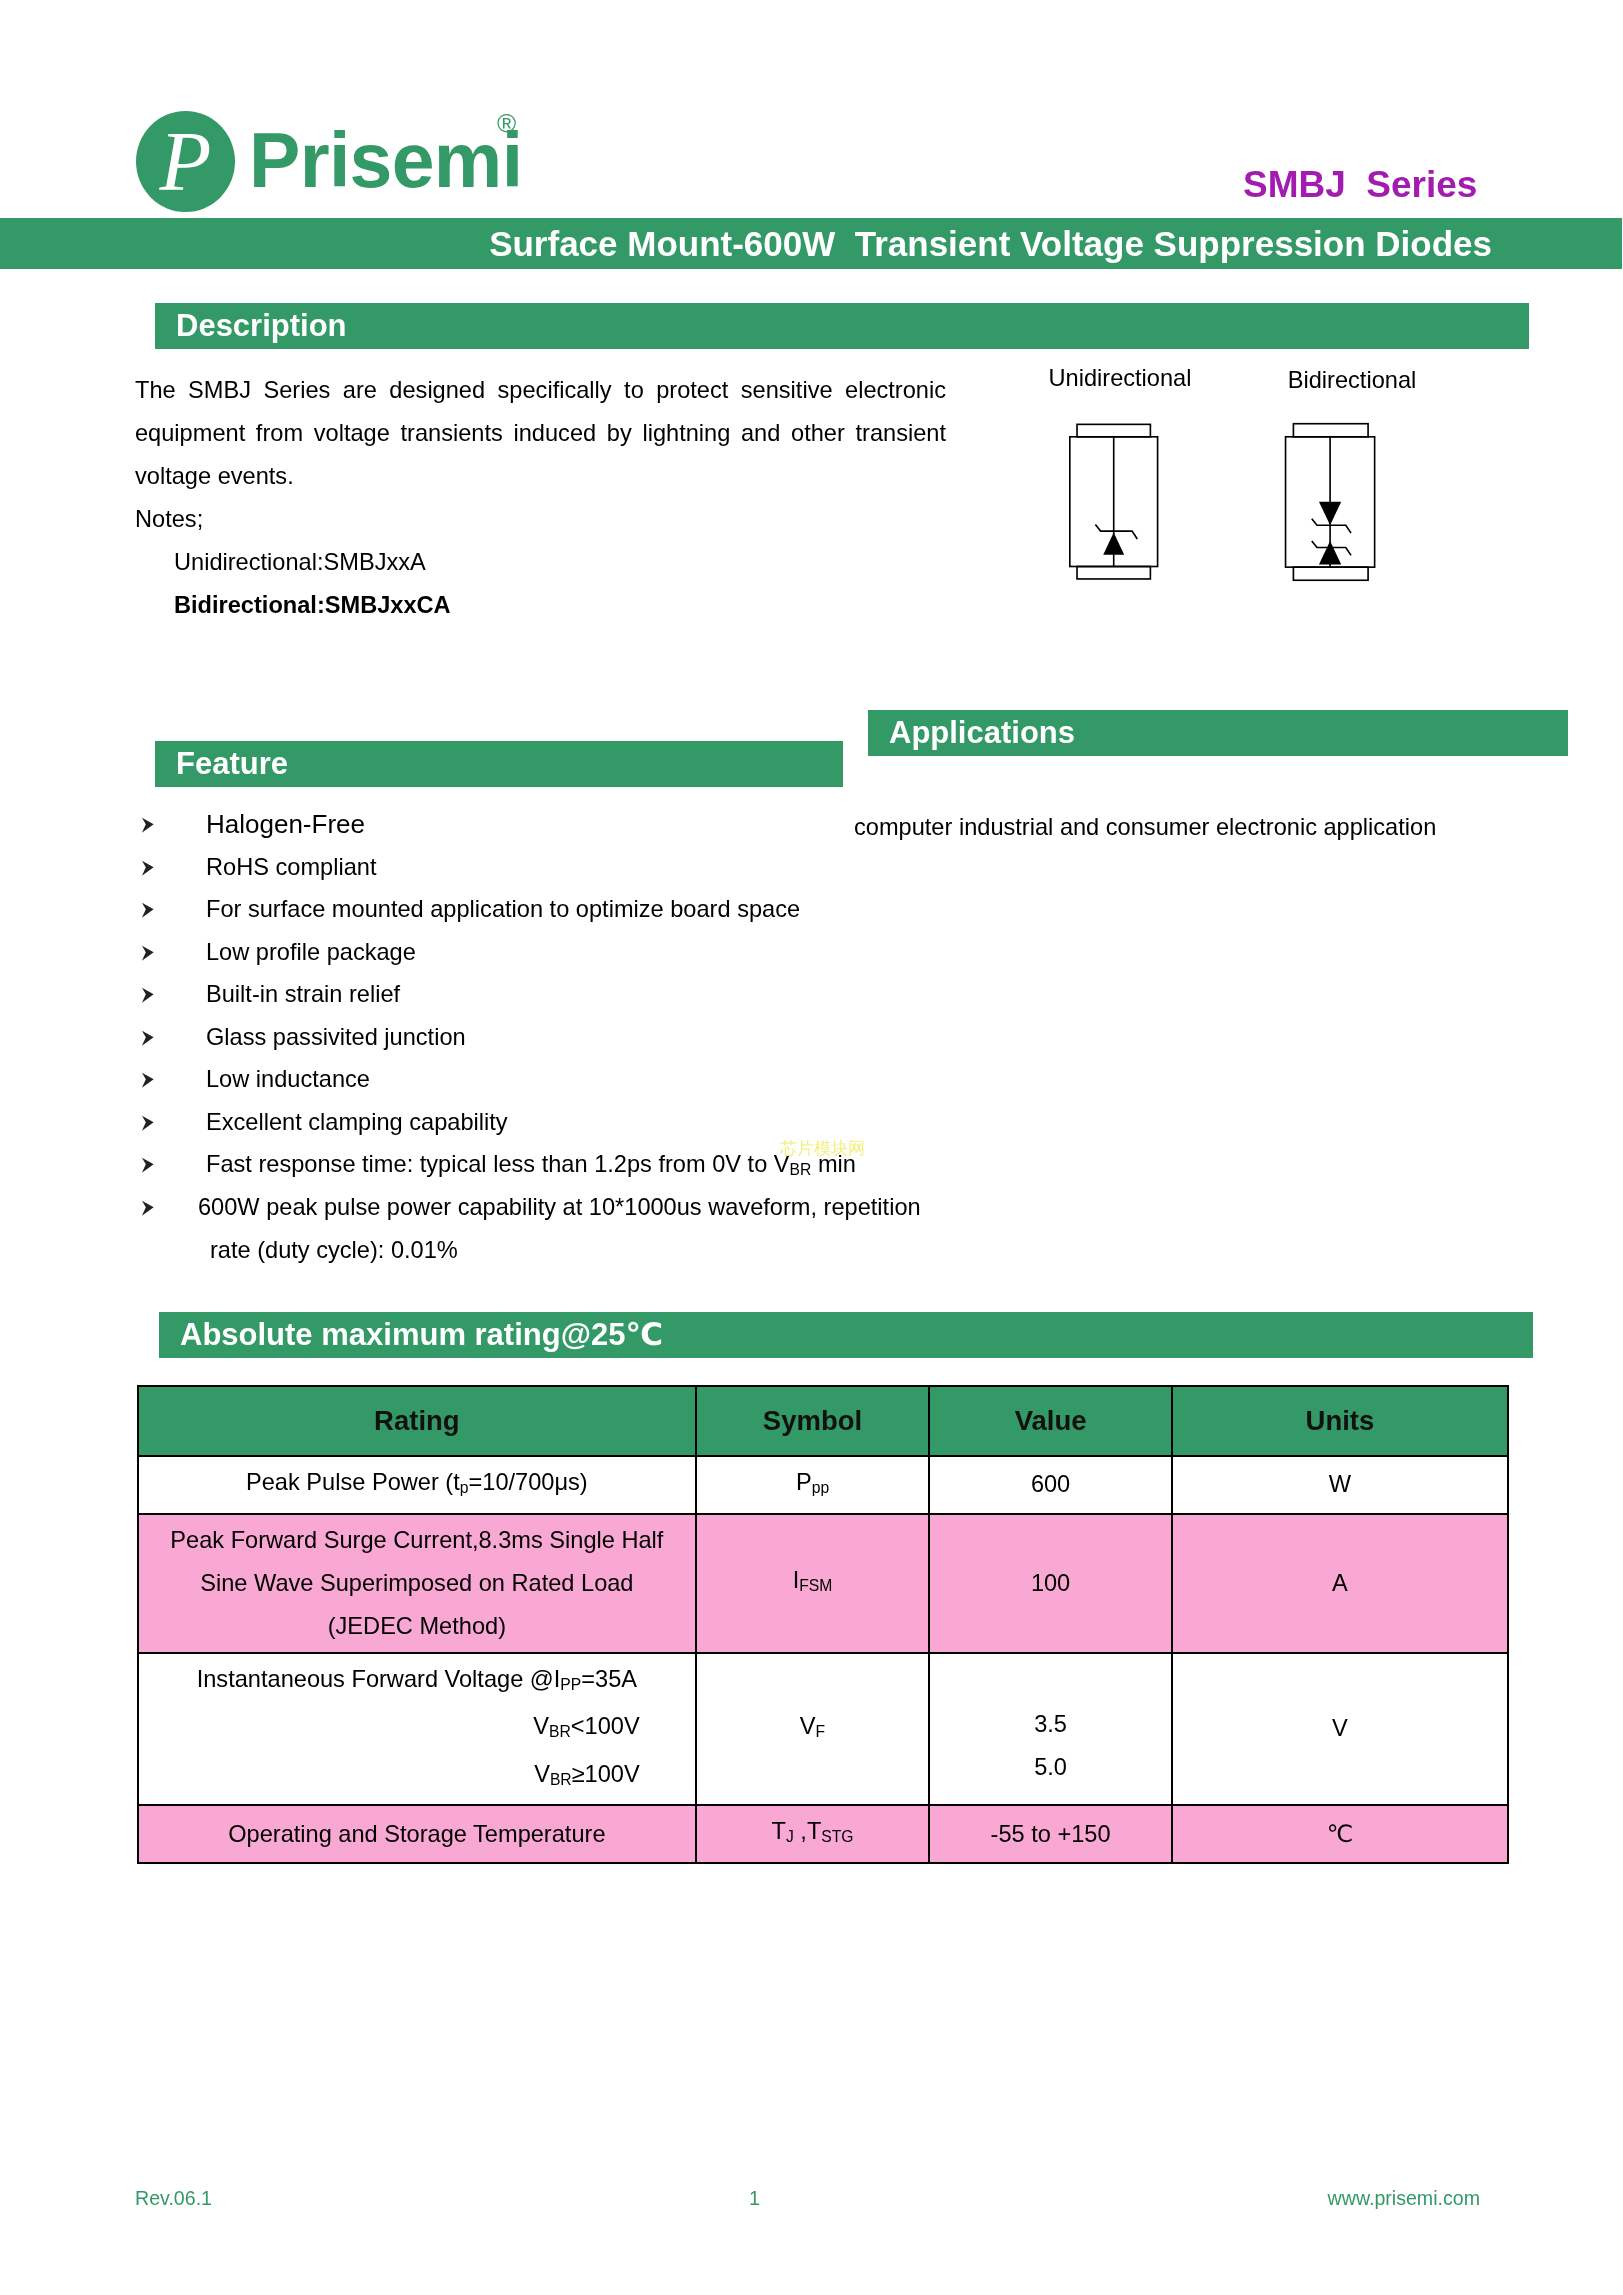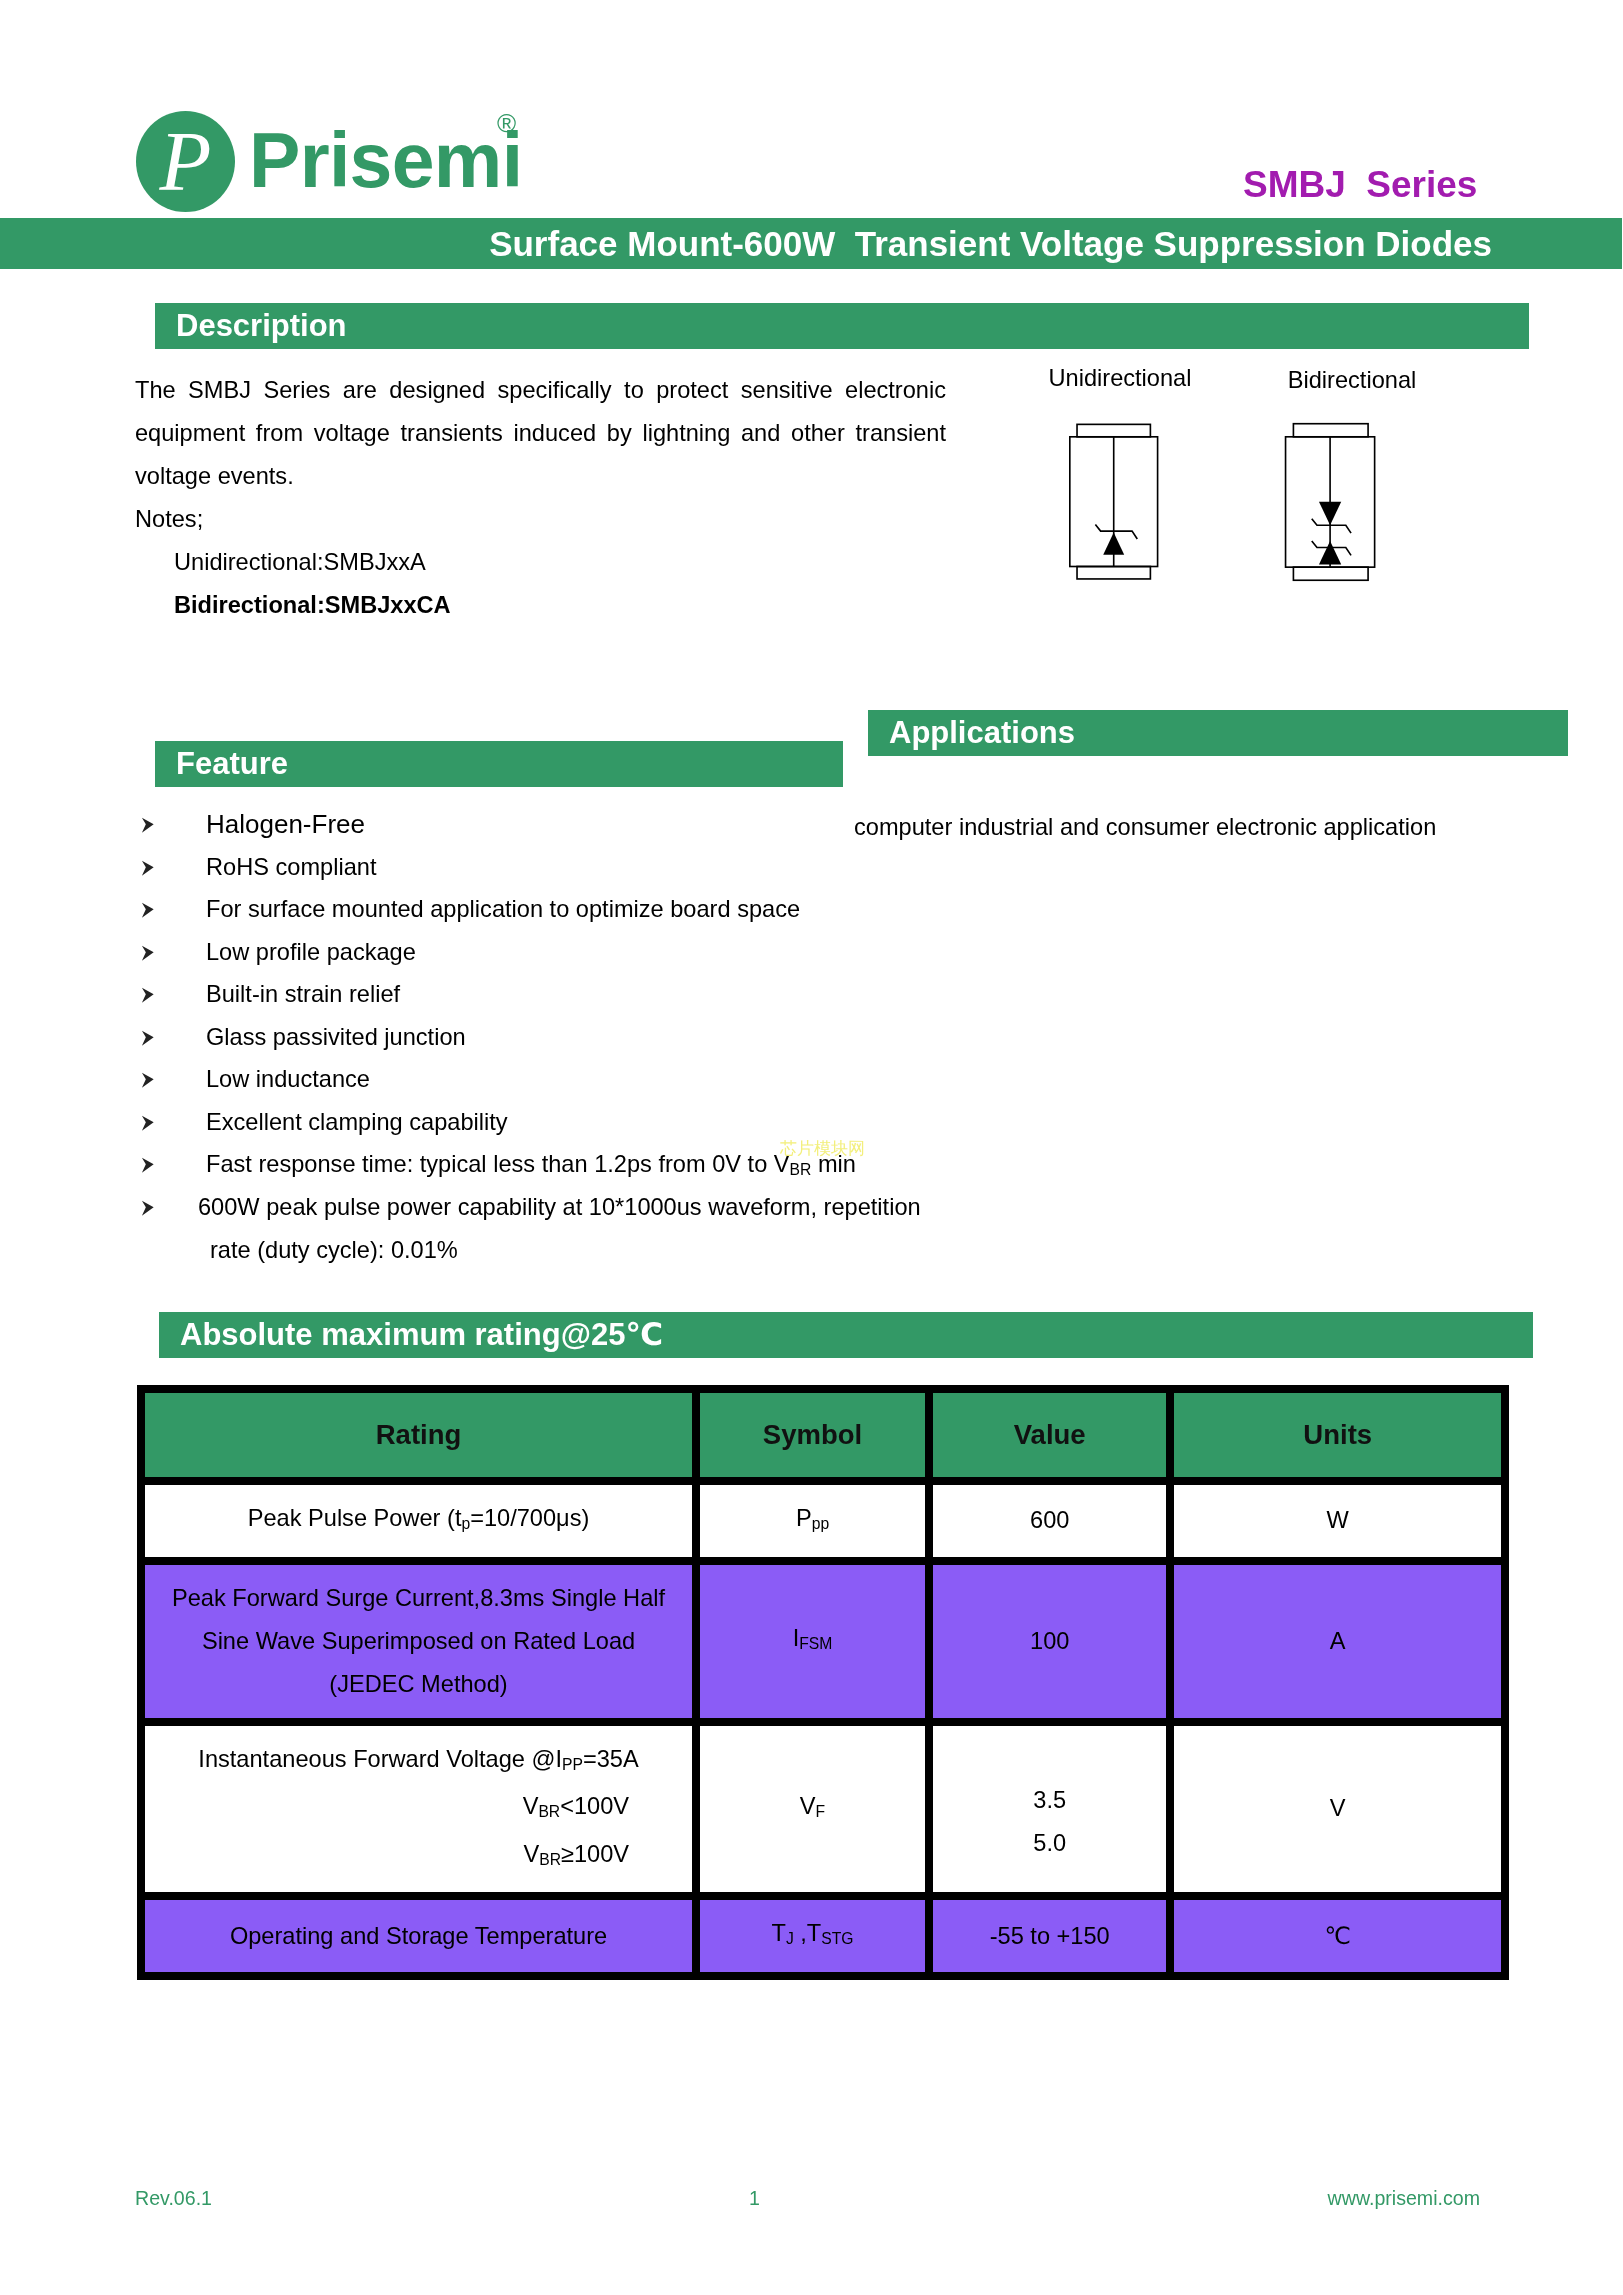--- a/index.html
+++ b/index.html
@@ -36,24 +36,24 @@
   .diode-label { font-size:23.6px; line-height:29px; text-align:center; width:196px; }
 
   
   .feat-row { position:absolute; left:135px; height:43px; font-size:23.6px; line-height:43px; white-space:nowrap; }
   .bullet { position:absolute; left:2.6px; top:0; width:19.6px; height:43px; }
   .feat-text { position:absolute; left:71px; top:0; }
 
   
   table.rating { position:absolute; left:137px; top:1385px; width:1372px; border-collapse:collapse;
                  font-size:23.6px; }
-  table.rating th, table.rating td { border:8px solid #000000; text-align:center; vertical-align:middle; padding:12px; }
+  table.rating th, table.rating td { border:2px solid #000000; text-align:center; vertical-align:middle; padding:4px; }
   table.rating th { background:#339966; color:#111; font-weight:bold; font-size:27.5px; height:60px; }
   table.rating td { line-height:43px; }
-  .row-grey td { background:#8b5cf6; }
+  .row-grey td { background:#f9a8d4; }
   .rt { display:block; }
   .r-right { display:block; text-align:right; padding-right:51px; }
   sub.s { font-size:15.7px; vertical-align:-2.6px; }
 
   .footer { top:2185px; font-size:19.6px; line-height:26px; color:#339966; }
   .watermark { left:780px; top:1140px; font-size:17px; color:#f3ef7c; line-height:18.3px; }
 </style>
 </head>
 <body>
 

